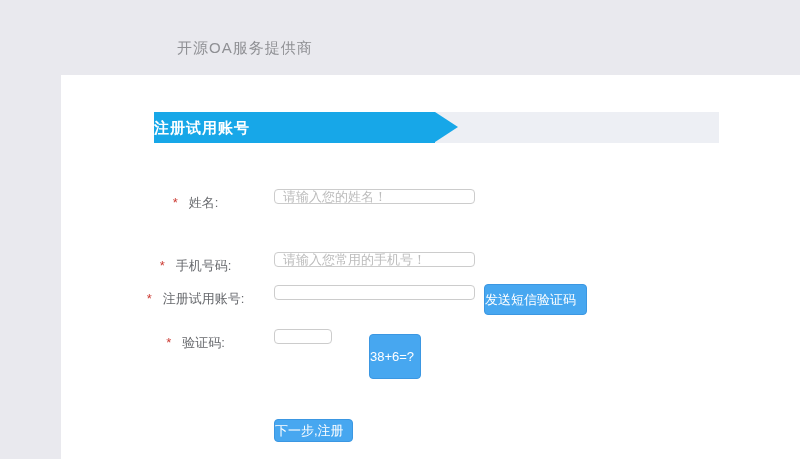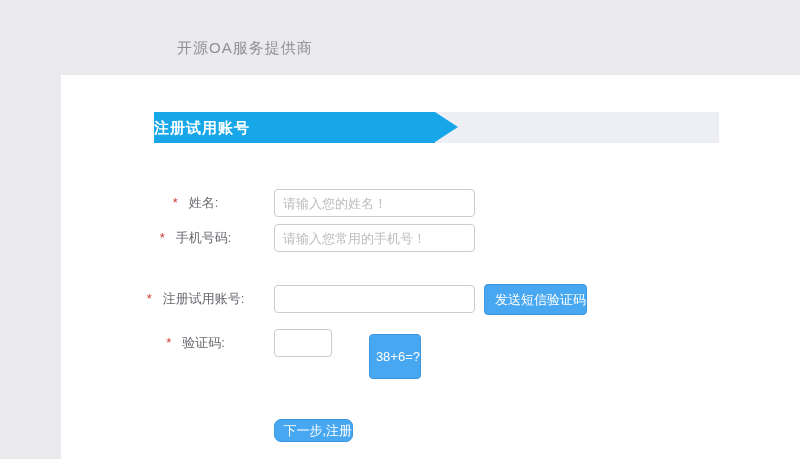--- a/index.html
+++ b/index.html
@@ -67,50 +67,50 @@
     line-height: 28px;
   }
   .req {
     color: #cc3b33;
     margin-right: 3px;
     font-size: 13px;
   }
   .text-input {
     position: absolute;
     left: 250px;
-    width: 201px; height: 28px;
+    width: 201px; height: 15px;
     border: 1px solid #cccccc;
     border-radius: 4px;
     padding: 0 8px;
     font-size: 13px;
     color: #444444;
     outline: none;
     background: #ffffff;
   }
   .text-input::placeholder { color: #bcbcbc; opacity: 1; }
   .row1 { top: 165px; }
-  .row2 { top: 200px; }
+  .row2 { top: 228px; }
   .row3 { top: 261px; }
   .row4 { top: 305px; }
   .small-input { width: 58px; }
 
   .blue-btn {
     position: absolute;
     background: #47a7f0;
     border: 1px solid #3b97e2;
     border-radius: 4px;
     color: #ffffff;
     font-size: 13px;
     font-family: "Liberation Sans", "DejaVu Sans", sans-serif;
     cursor: pointer;
-    text-align: right;
+    text-align: left;
   }
   .sms-btn   { left: 460px; top: 260px; width: 103px; height: 31px; }
   .captcha-btn { left: 345px; top: 310px; width: 52px;  height: 45px; }
-  .submit-btn  { left: 250px; top: 395px; width: 79px;  height: 23px; line-height: 20px; border-radius: 7px; }
+  .submit-btn  { left: 250px; top: 395px; width: 79px;  height: 23px; line-height: 20px; }
 </style>
 </head>
 <body>
 
 <div class="header-title">开源OA服务提供商</div>
 
 <div class="panel"></div>
 
 <div class="banner-strip"></div>
 <div class="banner-blue">注册试用账号</div>

